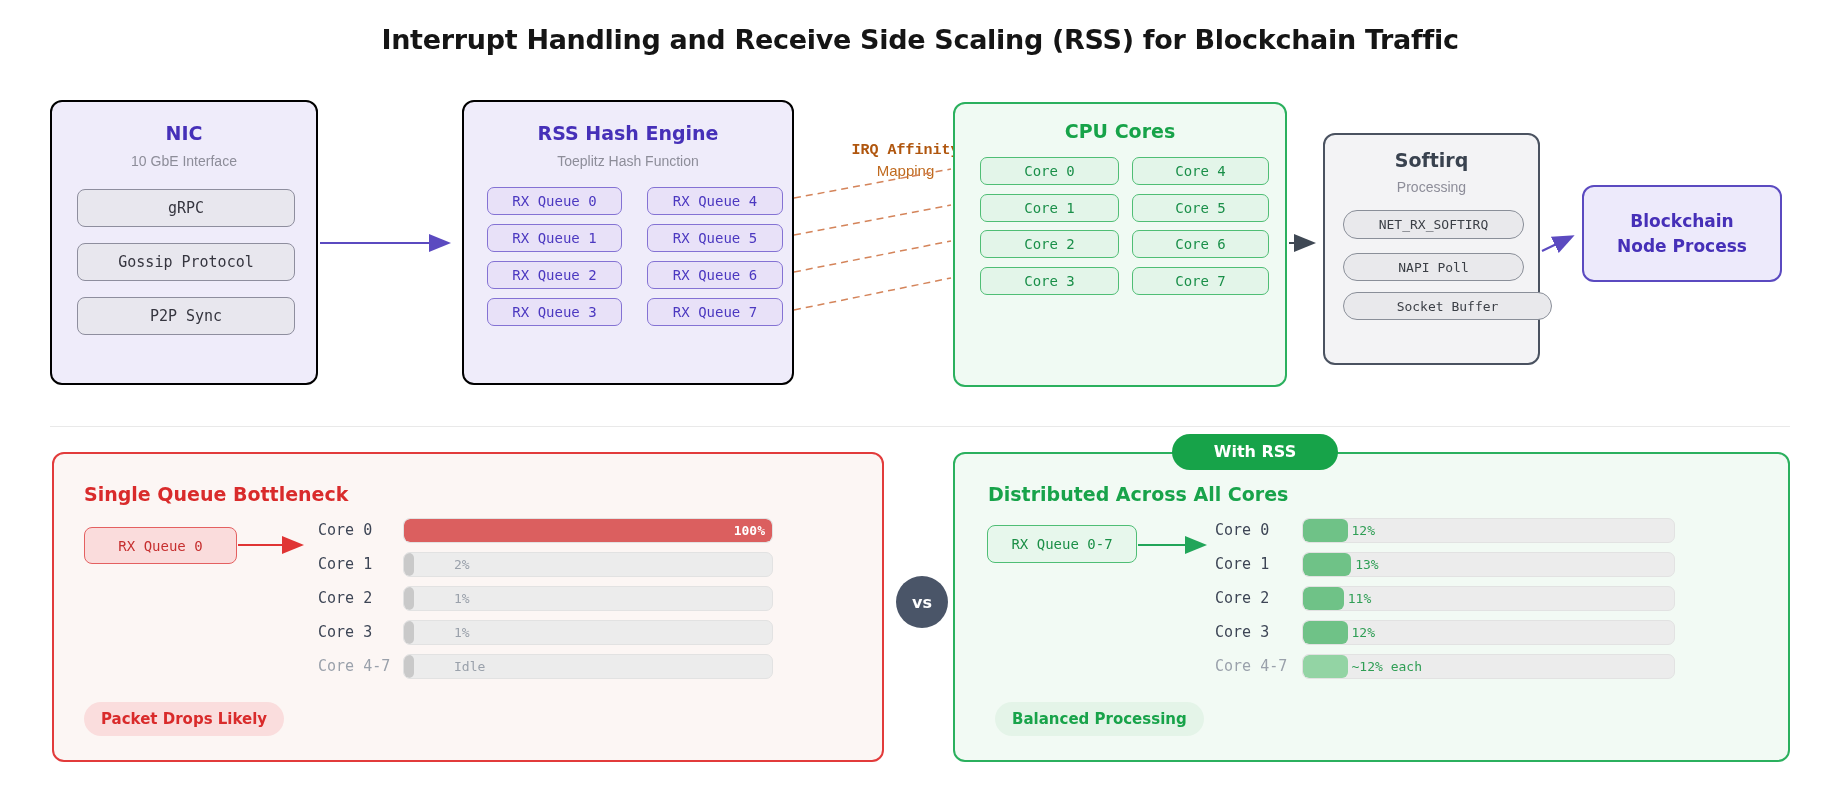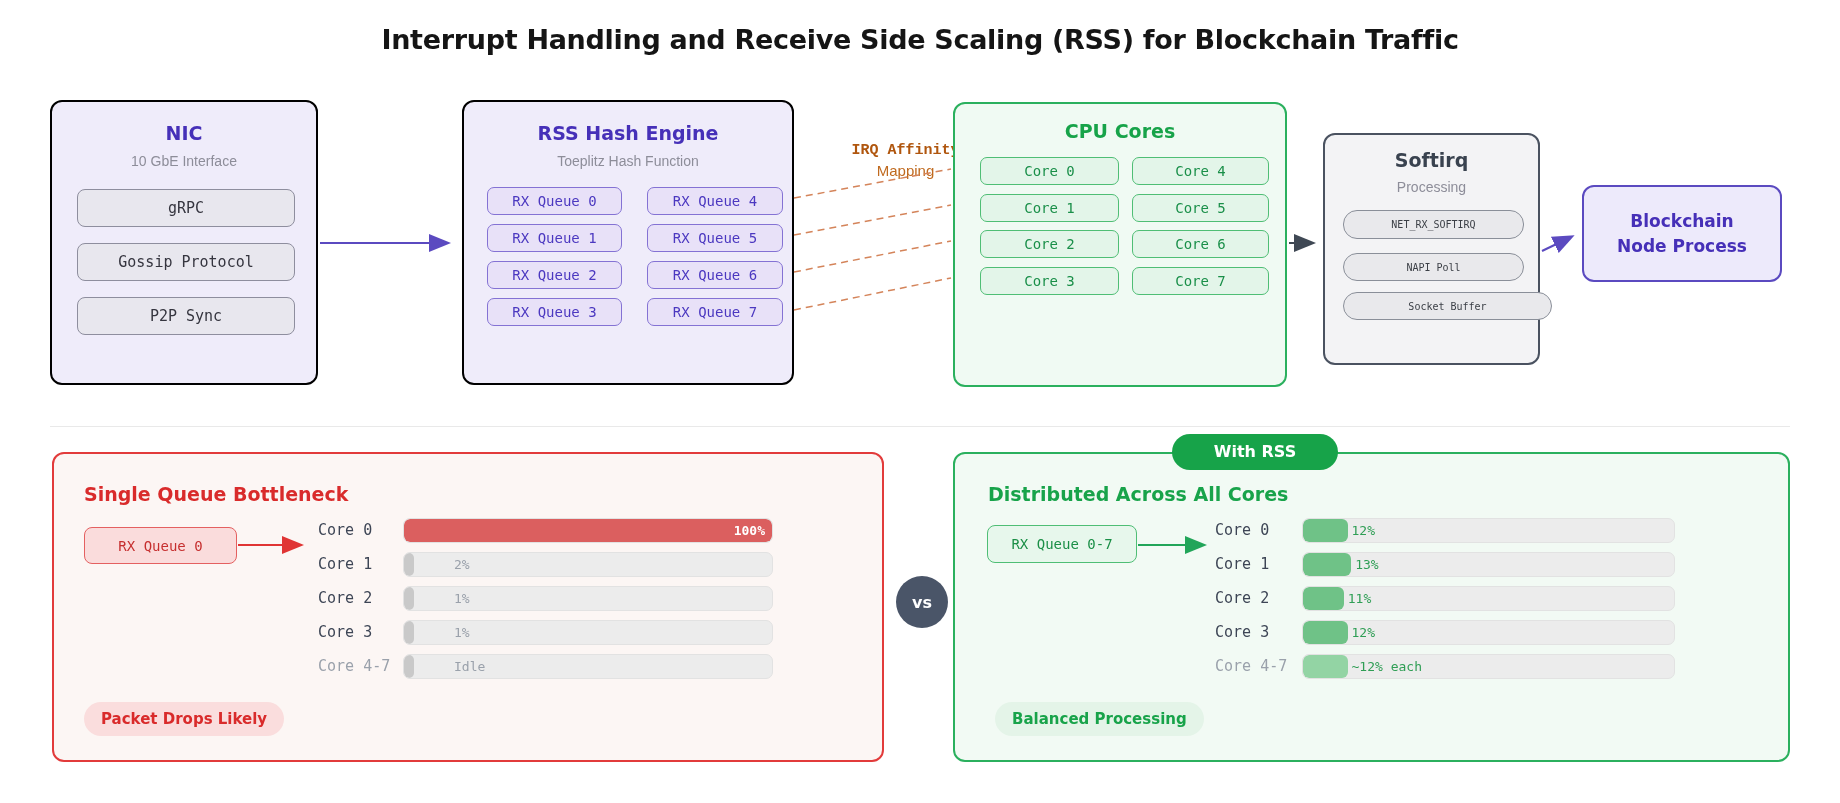--- a/index.html
+++ b/index.html
@@ -20,21 +20,21 @@
   .box-title{width:100%;text-align:center;font-size:19px;font-weight:700;font-family:"DejaVu Sans",sans-serif;}
   .box-sub{width:100%;text-align:center;font-size:14px;color:#8d8d99;}
   .purple-title{color:#4630b8;}
   .green-title{color:#17a349;}
   .dark-title{color:#39424f;}
 
   .inner-chip{display:flex;align-items:center;justify-content:center;border-radius:8px;box-sizing:border-box;}
   .nic-chip{background:#e8e7ee;border:1.5px solid #8e8e9e;color:#35353f;font-size:15px;}
   .queue-chip{background:#e8e1f8;border:1.5px solid #8472d4;color:#4b38c0;font-size:14px;border-radius:7px;}
   .core-chip{background:#e3f5e9;border:1.5px solid #4fbe75;color:#1a8f49;font-size:14px;border-radius:7px;}
-  .soft-chip{background:#e9e9ec;border:1.5px solid #8a8f99;color:#3b3f46;font-size:10px;border-radius:14px;}
+  .soft-chip{background:#e9e9ec;border:1.5px solid #8a8f99;color:#3b3f46;font-size:13px;border-radius:14px;}
 
   #blockchain-node-box{display:flex;flex-direction:column;align-items:center;justify-content:center;
                        background:#edeafb;border:2px solid #5b4ac0;}
   #blockchain-node-box div{font-size:17px;font-weight:700;color:#4630b8;line-height:25px;font-family:"DejaVu Sans",sans-serif;}
 
   
   #irq-affinity-label{left:833px;top:141px;width:145px;text-align:center;line-height:20px;}
   #irq-affinity-label .l1{font-weight:700;font-size:15px;color:#b0560e;font-family:Liberation Mono, monospace;}
   #irq-affinity-label .l2{font-size:15px;color:#c06a1f;}
 

